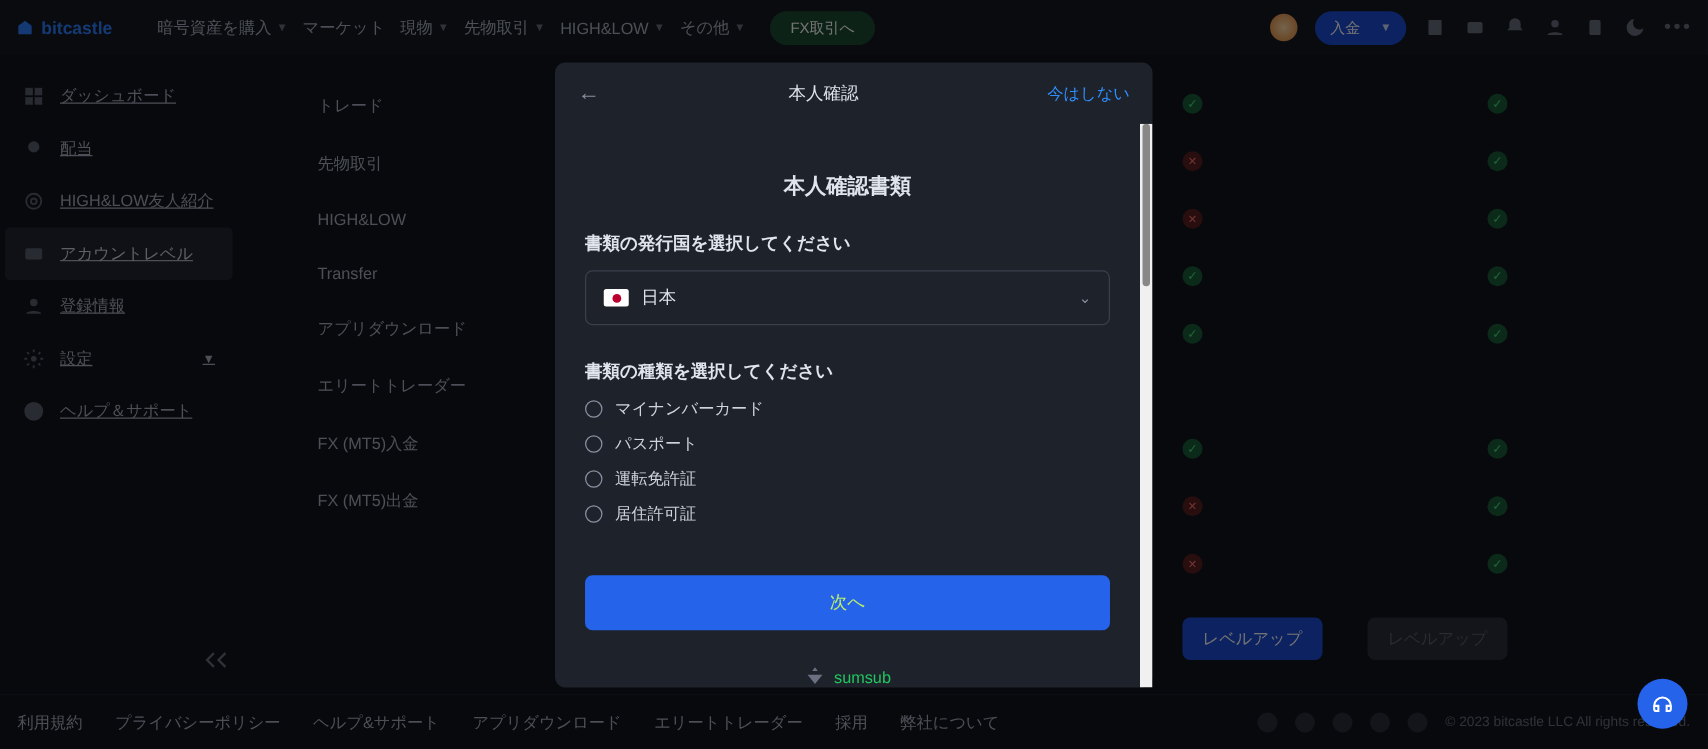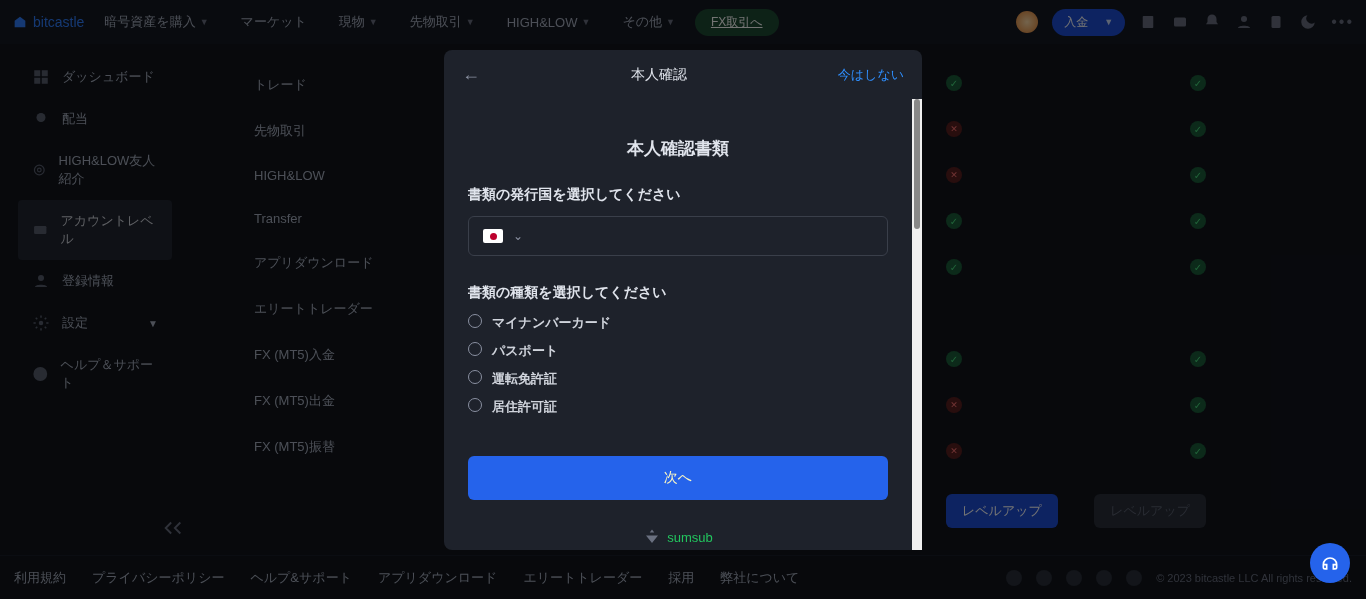--- a/index.html
+++ b/index.html
@@ -28,44 +28,43 @@
   align-items: center;
   padding: 0 12px;
   background: #161a23;
   position: relative;
   z-index: 1;
 }
 .logo {
   display: flex;
   align-items: center;
   color: #2f7fff;
-  font-weight: 400;
+  font-weight: 700;
   font-size: 14px;
   gap: 5px;
 }
 .logo svg { width: 16px; height: 16px; }
 .nav {
   display: flex;
-  gap: 32px;
-  margin-left: 20px;
+  gap: 12px;
+  margin-left: 36px;
   font-size: 13px;
   text-align: center;
 }
 .nav-item { display: flex; align-items: center; gap: 4px; cursor: pointer; }
 .caret { font-size: 9px; color: #6a7080; }
 .fx-btn {
   margin-left: 20px;
   background: #1e4d34;
   color: #fff;
   border: none;
   padding: 5px 16px;
   border-radius: 14px;
   font-size: 12px;
   cursor: pointer;
-  text-decoration: underline;
 }
 .header-right {
   margin-left: auto;
   display: flex;
   align-items: center;
   gap: 14px;
 }
 .avatar-badge { width: 22px; height: 22px; border-radius: 50%; background: radial-gradient(circle, #ffddaa, #e08030); }
 .deposit-btn {
   background: #1d4ed8;
@@ -79,22 +78,23 @@
 }
 .header-icon { width: 18px; height: 18px; color: #6a7080; cursor: pointer; }
 .dots { color: #6a7080; letter-spacing: 2px; cursor: pointer; }
 
 
 .sidebar {
   position: absolute;
   top: 44px;
   left: 0;
   width: 190px;
-  padding: 12px 18px;
+  padding: 12px 4px;
   z-index: 1;
+  text-decoration: underline;
 }
 .side-item {
   display: flex;
   align-items: center;
   gap: 12px;
   padding: 12px 14px;
   font-size: 13px;
   cursor: pointer;
   border-radius: 4px;
 }
@@ -196,27 +196,27 @@
   display: flex;
   align-items: center;
   gap: 10px;
   cursor: pointer;
   margin-bottom: 28px;
 }
 .flag-jp { width: 20px; height: 14px; background: #fff; border-radius: 2px; display: flex; align-items: center; justify-content: center; }
 .flag-jp::after { content: ''; width: 7px; height: 7px; border-radius: 50%; background: #bc002d; }
 .country-name { color: #e0e4ec; font-size: 14px; flex: 1; }
 .country-chev { color: #8a90a0; font-size: 12px; }
-.radio-row { display: flex; align-items: flex-start; gap: 10px; margin-bottom: 10px; cursor: pointer; font-weight: bold; }
+.radio-row { display: flex; align-items: center; gap: 10px; margin-bottom: 10px; cursor: pointer; }
 .radio { width: 14px; height: 14px; border: 1.5px solid #8a90a0; border-radius: 50%; }
 .radio-label { color: #d0d4dc; font-size: 13px; }
 .next-btn {
   width: 100%;
   background: #2563eb;
-  color: #fef9c3;
+  color: #bef264;
   border: none;
   padding: 13px;
   border-radius: 6px;
   font-size: 14px;
   margin-top: 30px;
   cursor: pointer;
 }
 .sumsub {
   text-align: center;
   margin-top: 28px;
@@ -389,21 +389,20 @@
 
 <div class="subsidebar">
   <div class="sub-item">トレード</div>
   <div class="sub-item">先物取引</div>
   <div class="sub-item">HIGH&amp;LOW</div>
   <div class="sub-item">Transfer</div>
   <div class="sub-item">アプリダウンロード</div>
   <div class="sub-item">エリートトレーダー</div>
   <div class="sub-item">FX (MT5)入金</div>
   <div class="sub-item">FX (MT5)出金</div>
-  <div class="sub-item">FX (MT5)振替</div>
 </div>
 
 <div class="bg-checks">
   <div class="check-row">
       <span class="chk-green">✓</span>
       <span class="chk-green">✓</span>
     </div>
   <div class="check-row">
       <span class="chk-red">✕</span>
       <span class="chk-green">✓</span>
@@ -446,20 +445,21 @@
     <span class="modal-back">←</span>
     <span class="modal-title">本人確認</span>
     <span class="modal-skip">今はしない</span>
   </div>
   <div class="modal-body-wrap">
     <div class="modal-body">
       <div class="modal-h">本人確認書類</div>
       <div class="modal-label">書類の発行国を選択してください</div>
       <div class="country-sel">
         <span class="flag-jp"></span>
+        <span class="country-name">日本</span>
         <span class="country-chev">⌄</span>
       </div>
       <div class="modal-label">書類の種類を選択してください</div>
       <div class="radio-row">
           <span class="radio"></span>
           <span class="radio-label">マイナンバーカード</span>
         </div>
       <div class="radio-row">
           <span class="radio"></span>
           <span class="radio-label">パスポート</span>

